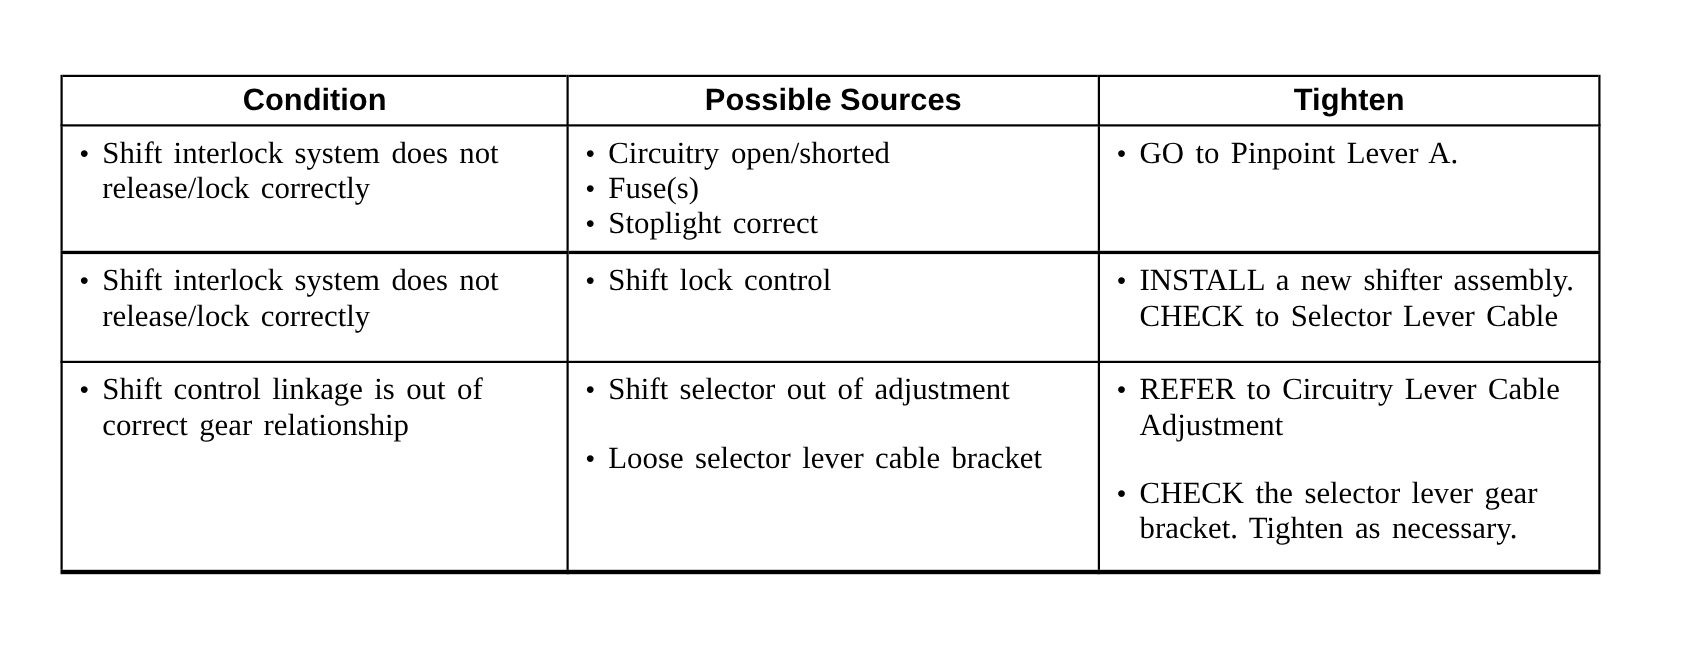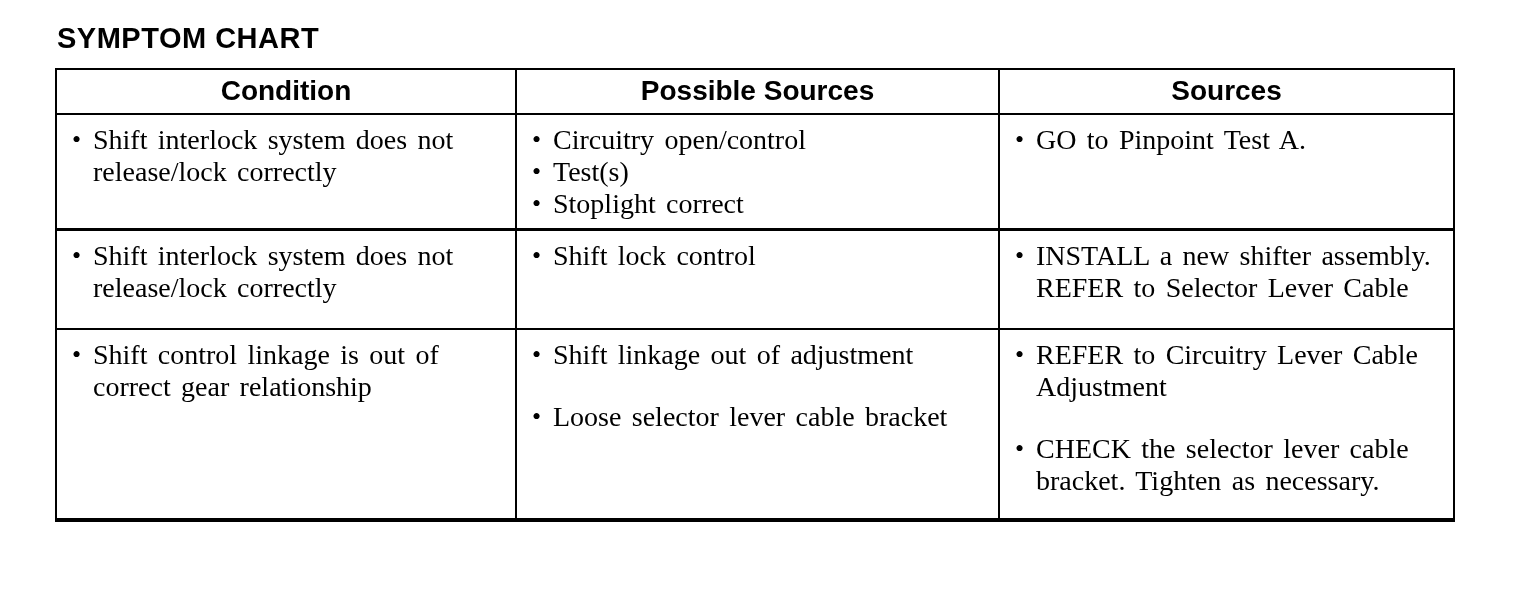--- a/index.html
+++ b/index.html
@@ -81,66 +81,65 @@
   .bullet-text {
     flex: 1 1 auto;
     min-width: 0;
   }
 </style>
 </head>
 <body>
 
 <div class="page">
 
-  <div class="doc-title">SYMPTOM CHART</div>
 
   <table class="symptom-table">
     <colgroup>
       <col style="width:460px">
       <col style="width:483px">
       <col style="width:455px">
     </colgroup>
     <thead>
       <tr>
         <th>Condition</th>
         <th>Possible Sources</th>
-        <th>Sources</th>
+        <th>Tighten</th>
       </tr>
     </thead>
     <tbody>
       <tr class="row-1">
         <td>
           <div class="cell-inner">
             <div class="bullet-item">
               <span class="bullet">•</span>
               <span class="bullet-text">Shift interlock system does not release/lock correctly</span>
             </div>
           </div>
         </td>
         <td>
           <div class="cell-inner">
             <div class="bullet-item">
               <span class="bullet">•</span>
-              <span class="bullet-text">Circuitry open/control</span>
-            </div>
-            <div class="bullet-item">
-              <span class="bullet">•</span>
-              <span class="bullet-text">Test(s)</span>
+              <span class="bullet-text">Circuitry open/shorted</span>
+            </div>
+            <div class="bullet-item">
+              <span class="bullet">•</span>
+              <span class="bullet-text">Fuse(s)</span>
             </div>
             <div class="bullet-item">
               <span class="bullet">•</span>
               <span class="bullet-text">Stoplight correct</span>
             </div>
           </div>
         </td>
         <td>
           <div class="cell-inner">
             <div class="bullet-item">
               <span class="bullet">•</span>
-              <span class="bullet-text">GO to Pinpoint Test A.</span>
+              <span class="bullet-text">GO to Pinpoint Lever A.</span>
             </div>
           </div>
         </td>
       </tr>
       <tr class="row-2">
         <td>
           <div class="cell-inner">
             <div class="bullet-item">
               <span class="bullet">•</span>
               <span class="bullet-text">Shift interlock system does not release/lock correctly</span>
@@ -152,55 +151,55 @@
             <div class="bullet-item">
               <span class="bullet">•</span>
               <span class="bullet-text">Shift lock control</span>
             </div>
           </div>
         </td>
         <td>
           <div class="cell-inner">
             <div class="bullet-item">
               <span class="bullet">•</span>
-              <span class="bullet-text">INSTALL a new shifter assembly. REFER to Selector Lever Cable</span>
+              <span class="bullet-text">INSTALL a new shifter assembly. CHECK to Selector Lever Cable</span>
             </div>
           </div>
         </td>
       </tr>
       <tr class="row-3">
         <td>
           <div class="cell-inner">
             <div class="bullet-item">
               <span class="bullet">•</span>
               <span class="bullet-text">Shift control linkage is out of correct gear relationship</span>
             </div>
           </div>
         </td>
         <td>
           <div class="cell-inner">
             <div class="bullet-item">
               <span class="bullet">•</span>
-              <span class="bullet-text">Shift linkage out of adjustment</span>
+              <span class="bullet-text">Shift selector out of adjustment</span>
             </div>
             <div class="bullet-item gap">
               <span class="bullet">•</span>
               <span class="bullet-text">Loose selector lever cable bracket</span>
             </div>
           </div>
         </td>
         <td>
           <div class="cell-inner">
             <div class="bullet-item">
               <span class="bullet">•</span>
               <span class="bullet-text">REFER to Circuitry Lever Cable Adjustment</span>
             </div>
             <div class="bullet-item gap">
               <span class="bullet">•</span>
-              <span class="bullet-text">CHECK the selector lever cable bracket. Tighten as necessary.</span>
+              <span class="bullet-text">CHECK the selector lever gear bracket. Tighten as necessary.</span>
             </div>
           </div>
         </td>
       </tr>
     </tbody>
   </table>
 
 </div>
 
 </body></html>

